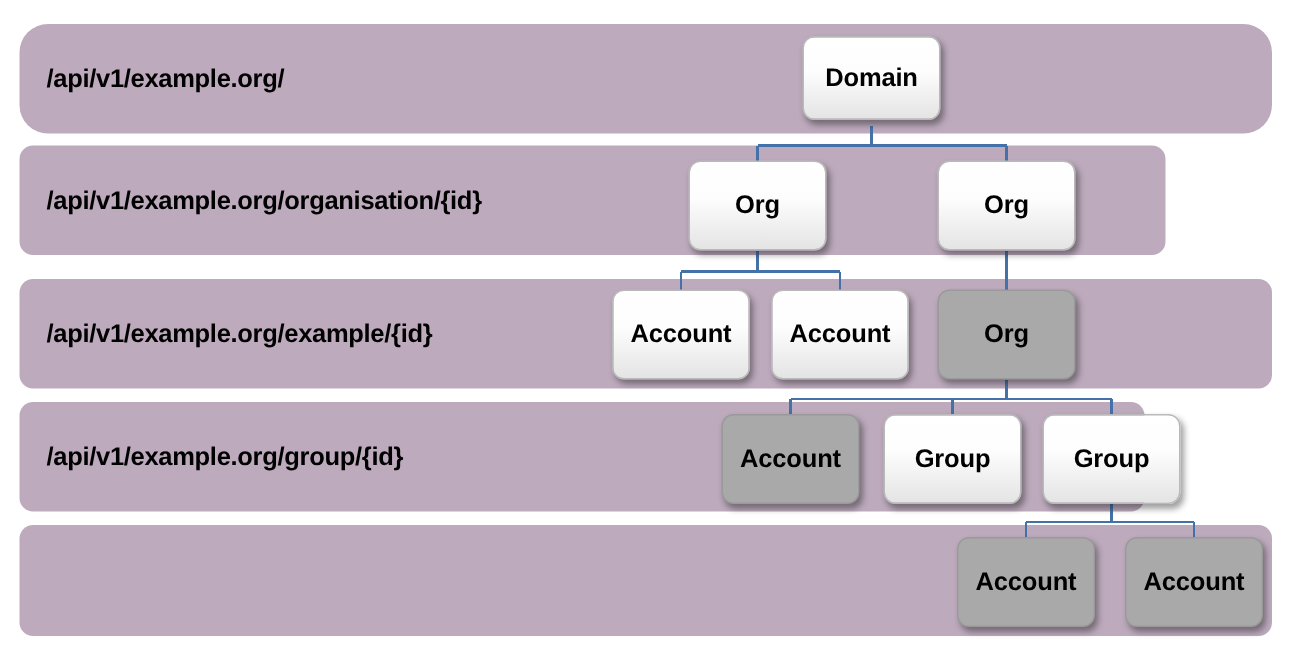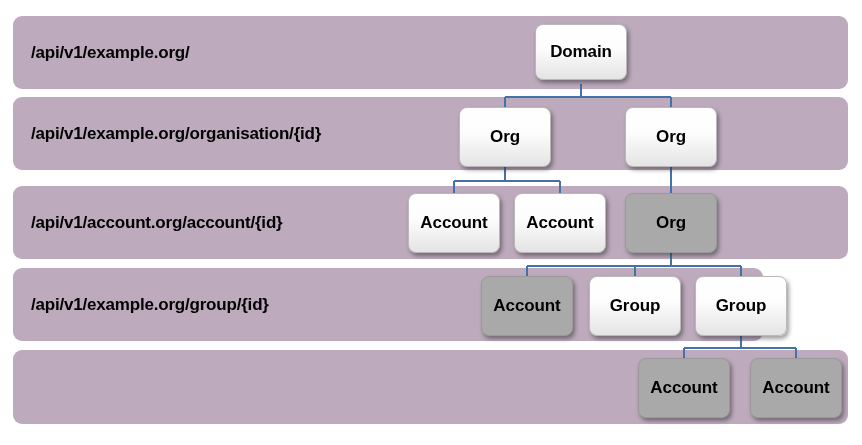--- a/index.html
+++ b/index.html
@@ -76,28 +76,28 @@
   .node-label {
     pointer-events: none;
   }
 </style>
 </head>
 <body>
 
 <div id="canvas">
 
   <div id="bands-layer">
-      <div class="band" style="left: 13px; top: 16px; width: 835px; height: 73px; background: rgb(189, 171, 189);">
+      <div class="band" style="left: 13px; top: 16px; width: 835px; height: 73px; background: rgb(189, 171, 189); border-radius: 19px;">
         <div class="band-label">/api/v1/example.org/</div>
       </div>
-      <div class="band" style="left: 13px; top: 97px; width: 835px; height: 73px; background: rgb(189, 171, 189);">
+      <div class="band" style="left: 13px; top: 97px; width: 764px; height: 73px; background: rgb(189, 171, 189);">
         <div class="band-label">/api/v1/example.org/organisation/{id}</div>
       </div>
       <div class="band" style="left: 13px; top: 186px; width: 835px; height: 73px; background: rgb(189, 171, 189);">
-        <div class="band-label">/api/v1/account.org/account/{id}</div>
+        <div class="band-label">/api/v1/example.org/example/{id}</div>
       </div>
       <div class="band" style="left: 13px; top: 268px; width: 750px; height: 73px; background: rgb(189, 171, 189);">
         <div class="band-label">/api/v1/example.org/group/{id}</div>
       </div>
       <div class="band" style="left: 13px; top: 350px; width: 835px; height: 74px; background: rgb(189, 171, 189);">
         <div class="band-label"></div>
       </div>
     </div>
 
   <svg id="connectors" viewBox="0 0 862 445" width="862" height="445">

